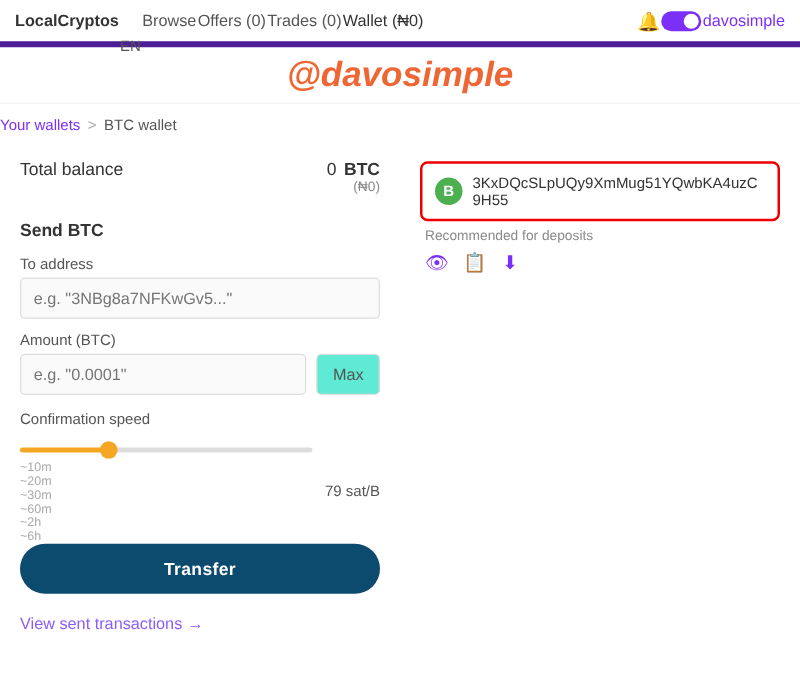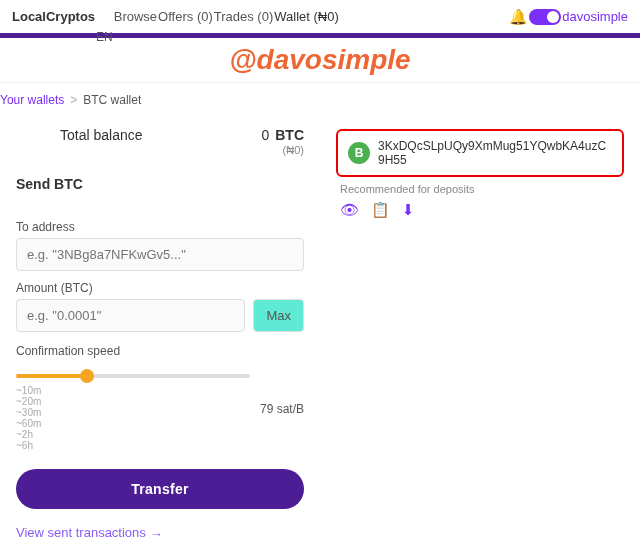--- a/index.html
+++ b/index.html
@@ -45,29 +45,29 @@
     .breadcrumb-sep { color: #aaa; }
     .breadcrumb-current { color: #555; }
 
     
     .main { display: flex; padding: 0; }
 
     
     .left-panel { flex: 1; padding: 12px 16px; max-width: 320px; }
 
     
-    .balance-section { margin-bottom: 20px; margin-left: 44px; }
+    .balance-section { margin-bottom: 20px; }
     .balance-label { font-size: 14px; color: #333; font-weight: 500; }
     .balance-row { display: flex; align-items: baseline; gap: 8px; justify-content: space-between; margin-top: 2px; }
     .balance-amount { font-size: 14px; color: #333; }
     .balance-btc { font-size: 14px; font-weight: 600; color: #333; }
     .balance-ngn { font-size: 11px; color: #888; margin-top: 1px; text-align: right; }
 
     
-    .send-title { font-size: 14px; font-weight: 600; color: #333; margin-bottom: 28px; margin-top: 4px; }
+    .send-title { font-size: 14px; font-weight: 600; color: #333; margin-bottom: 12px; margin-top: 4px; }
     .field-label { font-size: 12px; color: #555; margin-bottom: 4px; margin-top: 10px; }
     .field-input {
       width: 100%; border: 1px solid #ddd; border-radius: 4px;
       padding: 8px 10px; font-size: 13px; color: #999; background: #fafafa;
       outline: none;
     }
 
     .amount-row { display: flex; gap: 8px; align-items: stretch; }
     .amount-input { flex: 1; }
     .max-btn {
@@ -86,23 +86,23 @@
     }
     .slider::-webkit-slider-thumb {
       -webkit-appearance: none; appearance: none;
       width: 14px; height: 14px; background: #f5a623; border-radius: 50%;
     }
     .speed-value { font-size: 12px; color: #555; white-space: nowrap; }
     .speed-marks { display: flex; justify-content: space-between; font-size: 10px; color: #aaa; margin-top: 4px; flex-direction: column; }
 
     
     .transfer-btn {
-      width: 100%; background: #4c1d95; border: none; border-radius: 20px;
+      width: 100%; background: #0c4a6e; border: none; border-radius: 20px;
       padding: 12px; font-size: 14px; font-weight: 600; color: #fff;
-      cursor: pointer; margin-top: 18px; letter-spacing: 0.3px;
+      cursor: pointer; letter-spacing: 0.3px;
     }
 
     
     .view-sent { margin-top: 16px; font-size: 13px; color: #8b5cf6; cursor: pointer; display: flex; align-items: center; gap: 4px; }
 
     
     .right-panel { flex: 1; padding: 16px; max-width: 320px; }
     .address-card {
       border: 2px solid #e00; border-radius: 6px; padding: 8px 10px;
       display: flex; align-items: center; gap: 8px; margin-bottom: 6px;

